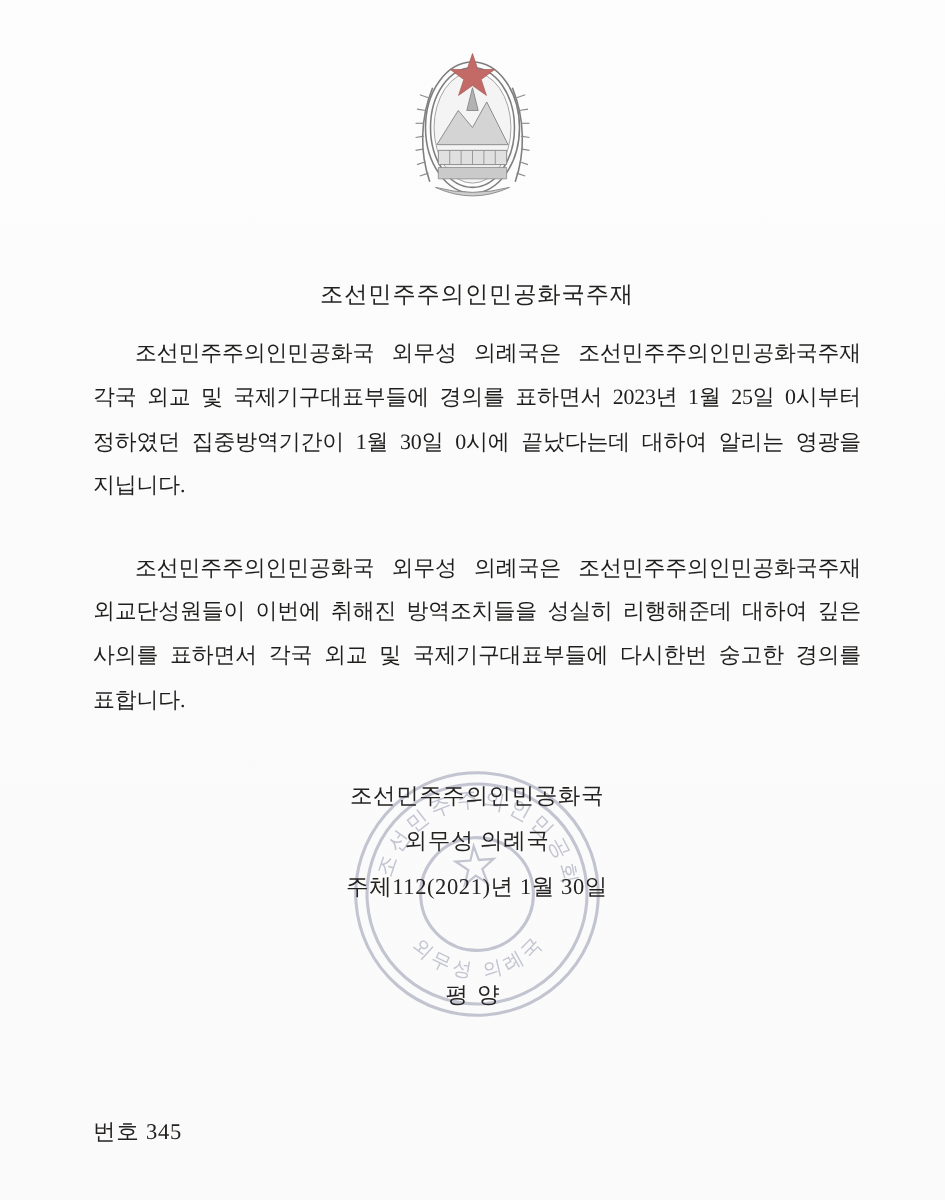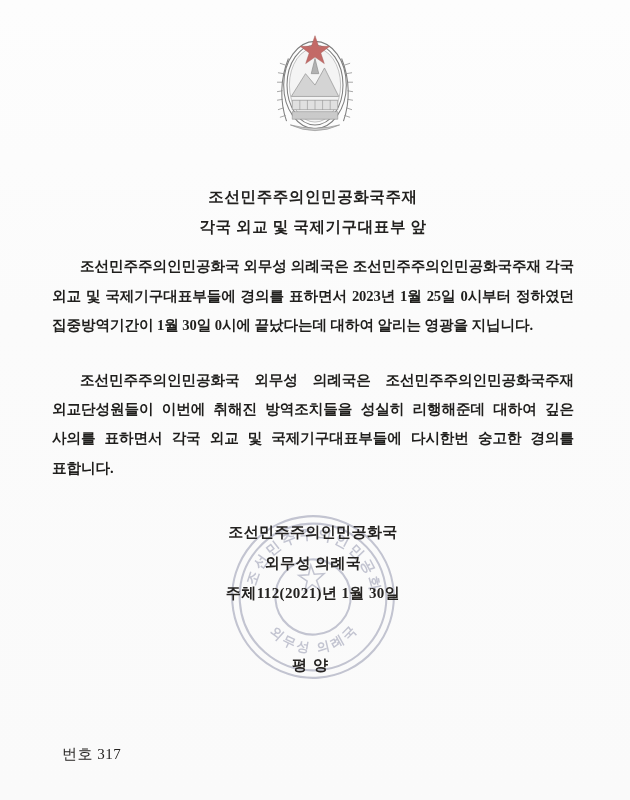--- a/index.html
+++ b/index.html
@@ -34,23 +34,22 @@
   }
   .emblem {
     width: 96px;
     height: 112px;
     opacity: 0.78;
   }
 
   .content {
     position: absolute;
     top: 182px;
-    left: 52px;
+    left: 62px;
     right: 56px;
-    font-weight: bold;
   }
 
   .addressee {
     text-align: center;
     font-size: 15.5px;
     line-height: 1.95;
     letter-spacing: 0.6px;
     color: #22211f;
   }
   .addressee div {
@@ -165,21 +164,20 @@
       <path d="M50 6 L53.8 17.2 L65.6 17.2 L56.1 24.2 L59.8 35.4 L50 28.5 L40.2 35.4 L43.9 24.2 L34.4 17.2 L46.2 17.2 Z" fill="#b4413d" stroke="#8d302c" stroke-width="0.5"></path>
 
       <path d="M24 100 q26 12 52 0 q-26 7 -52 0 z" fill="#c2c2c2" stroke="#6e6e6e" stroke-width="0.7"></path>
     </svg>
   </div>
 
   <div class="content">
 
     <div class="addressee">
       <div>조선민주주의인민공화국주재</div>
-      <div>각국 외교 및 국제기구대표부 앞</div>
     </div>
 
     <p class="para first">조선민주주의인민공화국 외무성 의례국은 조선민주주의인민공화국주재 각국 외교 및 국제기구대표부들에 경의를 표하면서 2023년 1월 25일 0시부터 정하였던 집중방역기간이 1월 30일 0시에 끝났다는데 대하여 알리는 영광을 지닙니다.</p>
     <p class="para second">조선민주주의인민공화국 외무성 의례국은 조선민주주의인민공화국주재 외교단성원들이 이번에 취해진 방역조치들을 성실히 리행해준데 대하여 깊은 사의를 표하면서 각국 외교 및 국제기구대표부들에 다시한번 숭고한 경의를 표합니다.</p>
 
     <div class="signature-block">
 
       <svg class="seal" viewBox="0 0 200 200">
         <g fill="none" stroke="#8c8fa8" stroke-width="2.2">
           <circle cx="100" cy="100" r="86"></circle>
@@ -200,15 +198,15 @@
       </svg>
 
       <div class="line">조선민주주의인민공화국</div>
       <div class="line">외무성 의례국</div>
       <div class="line">주체112(2021)년 1월 30일</div>
       <div class="line city">평양</div>
     </div>
 
   </div>
 
-  <div class="footer-number">번호 317</div>
+  <div class="footer-number">번호 345</div>
 
 </div>
 
 </body></html>

